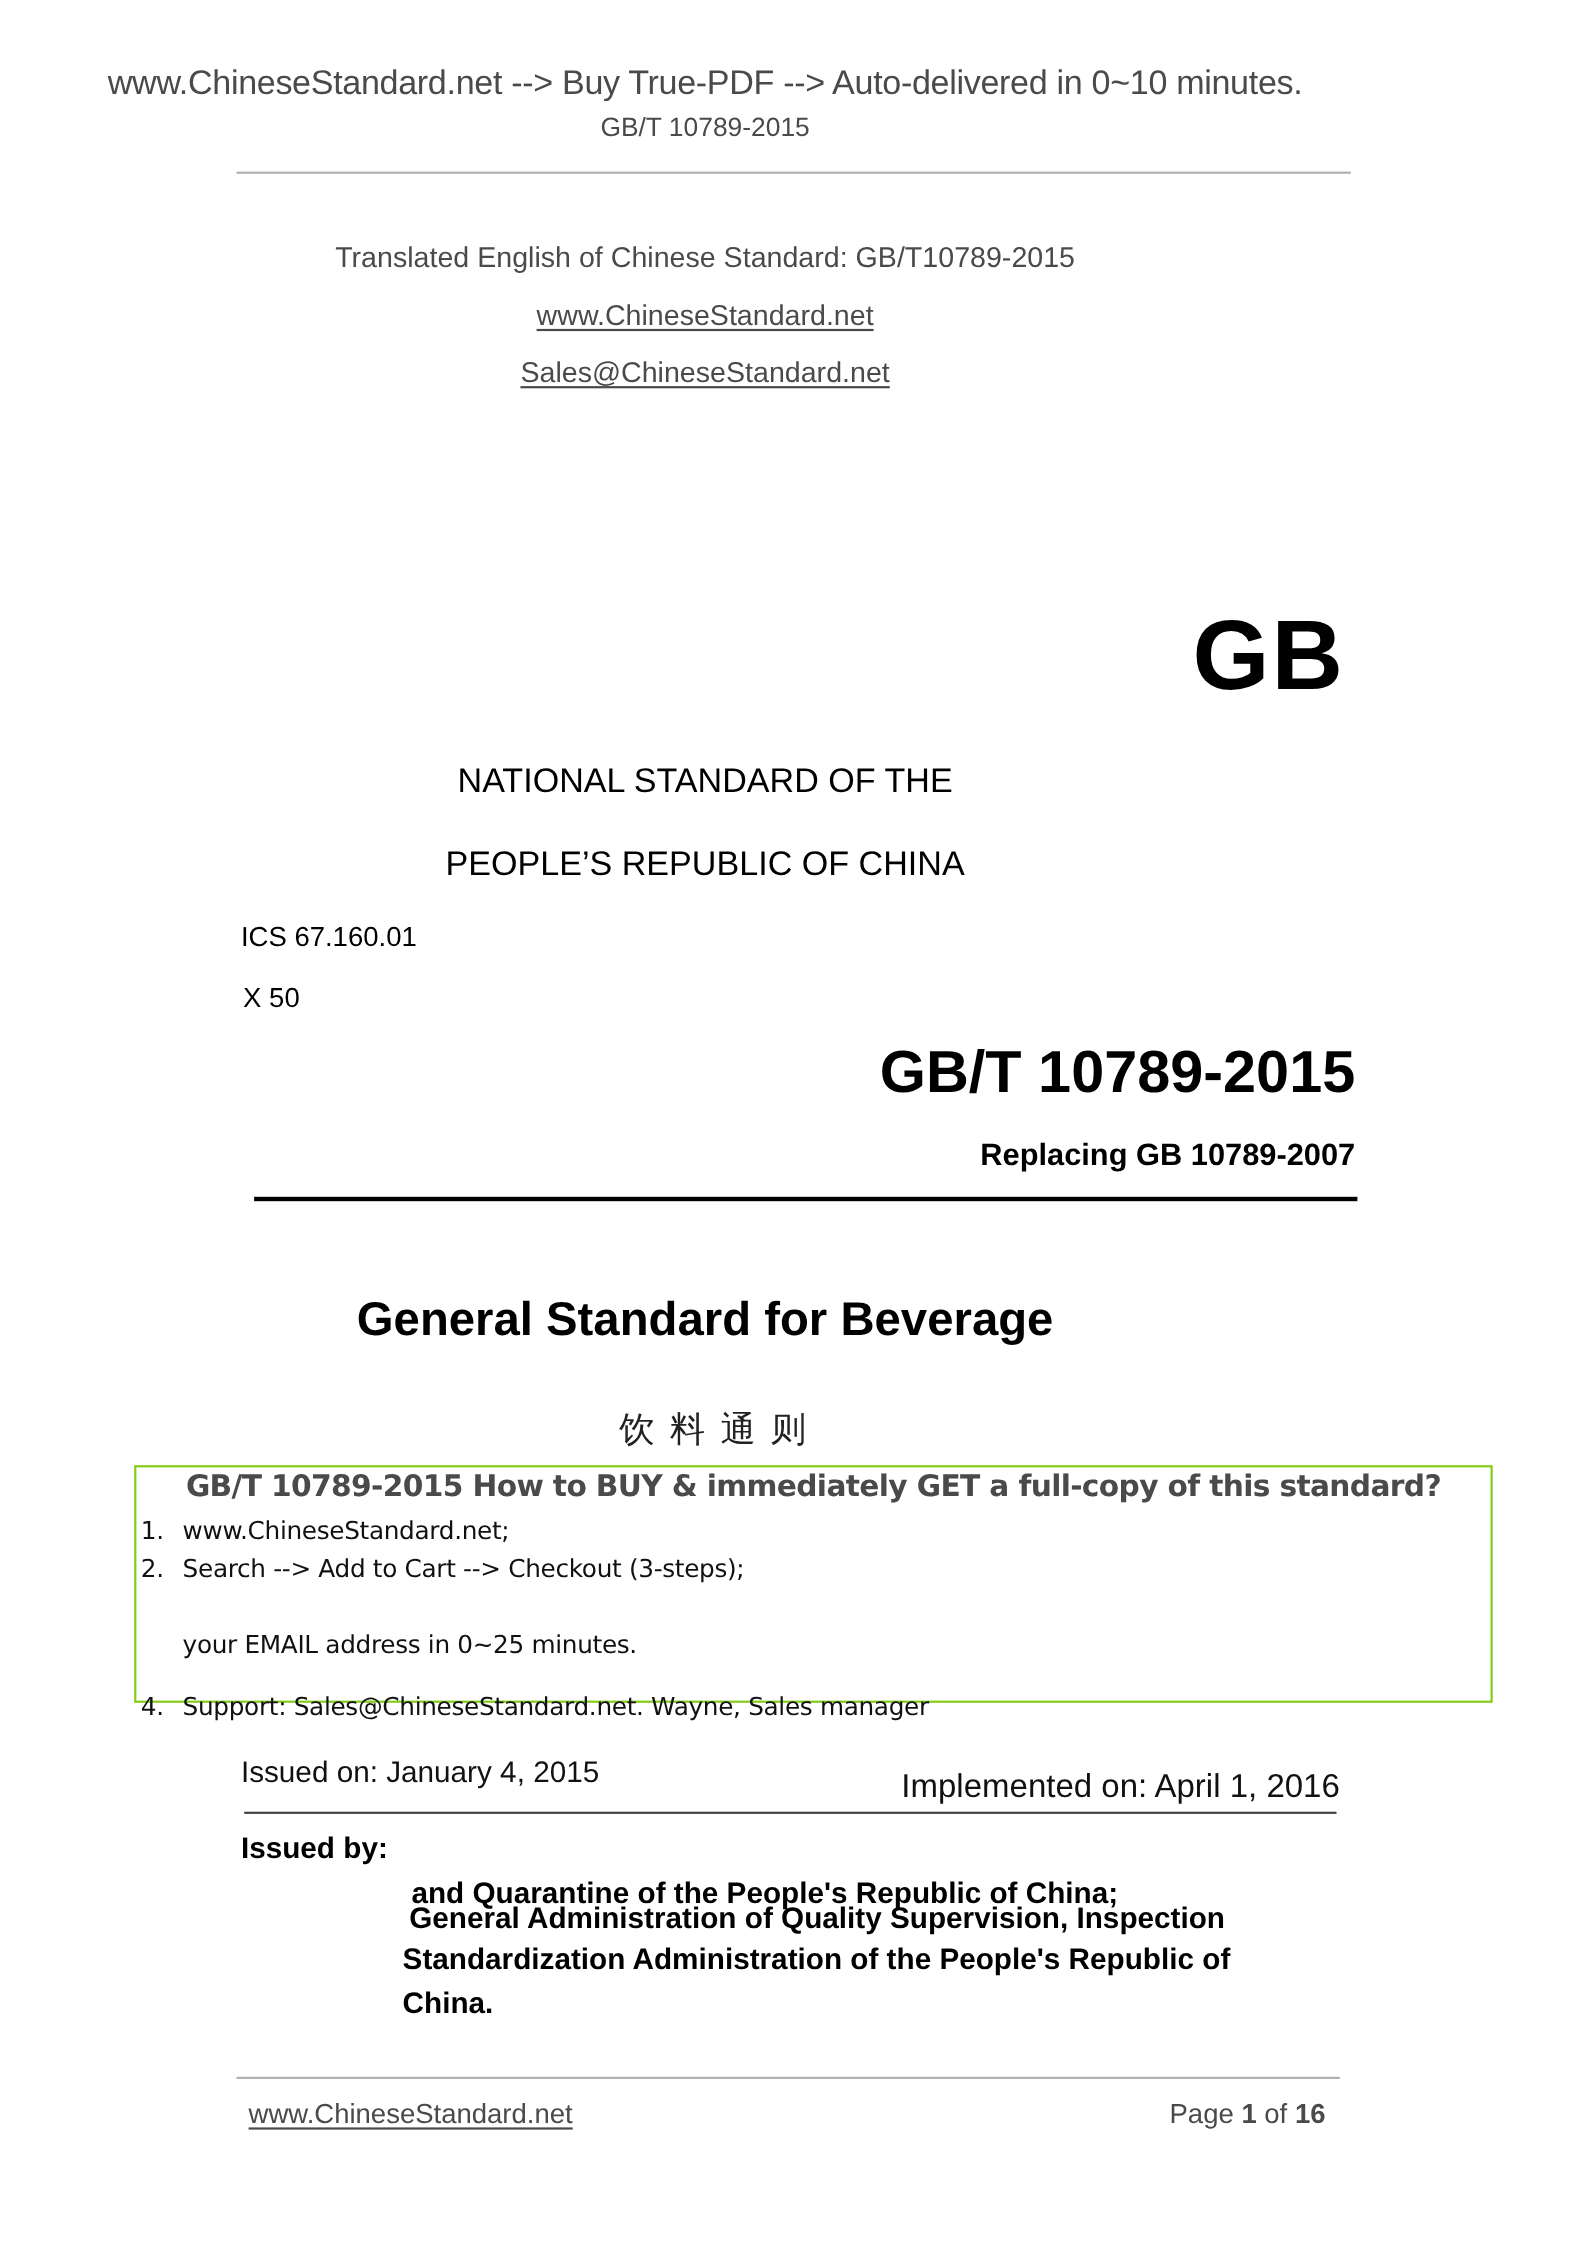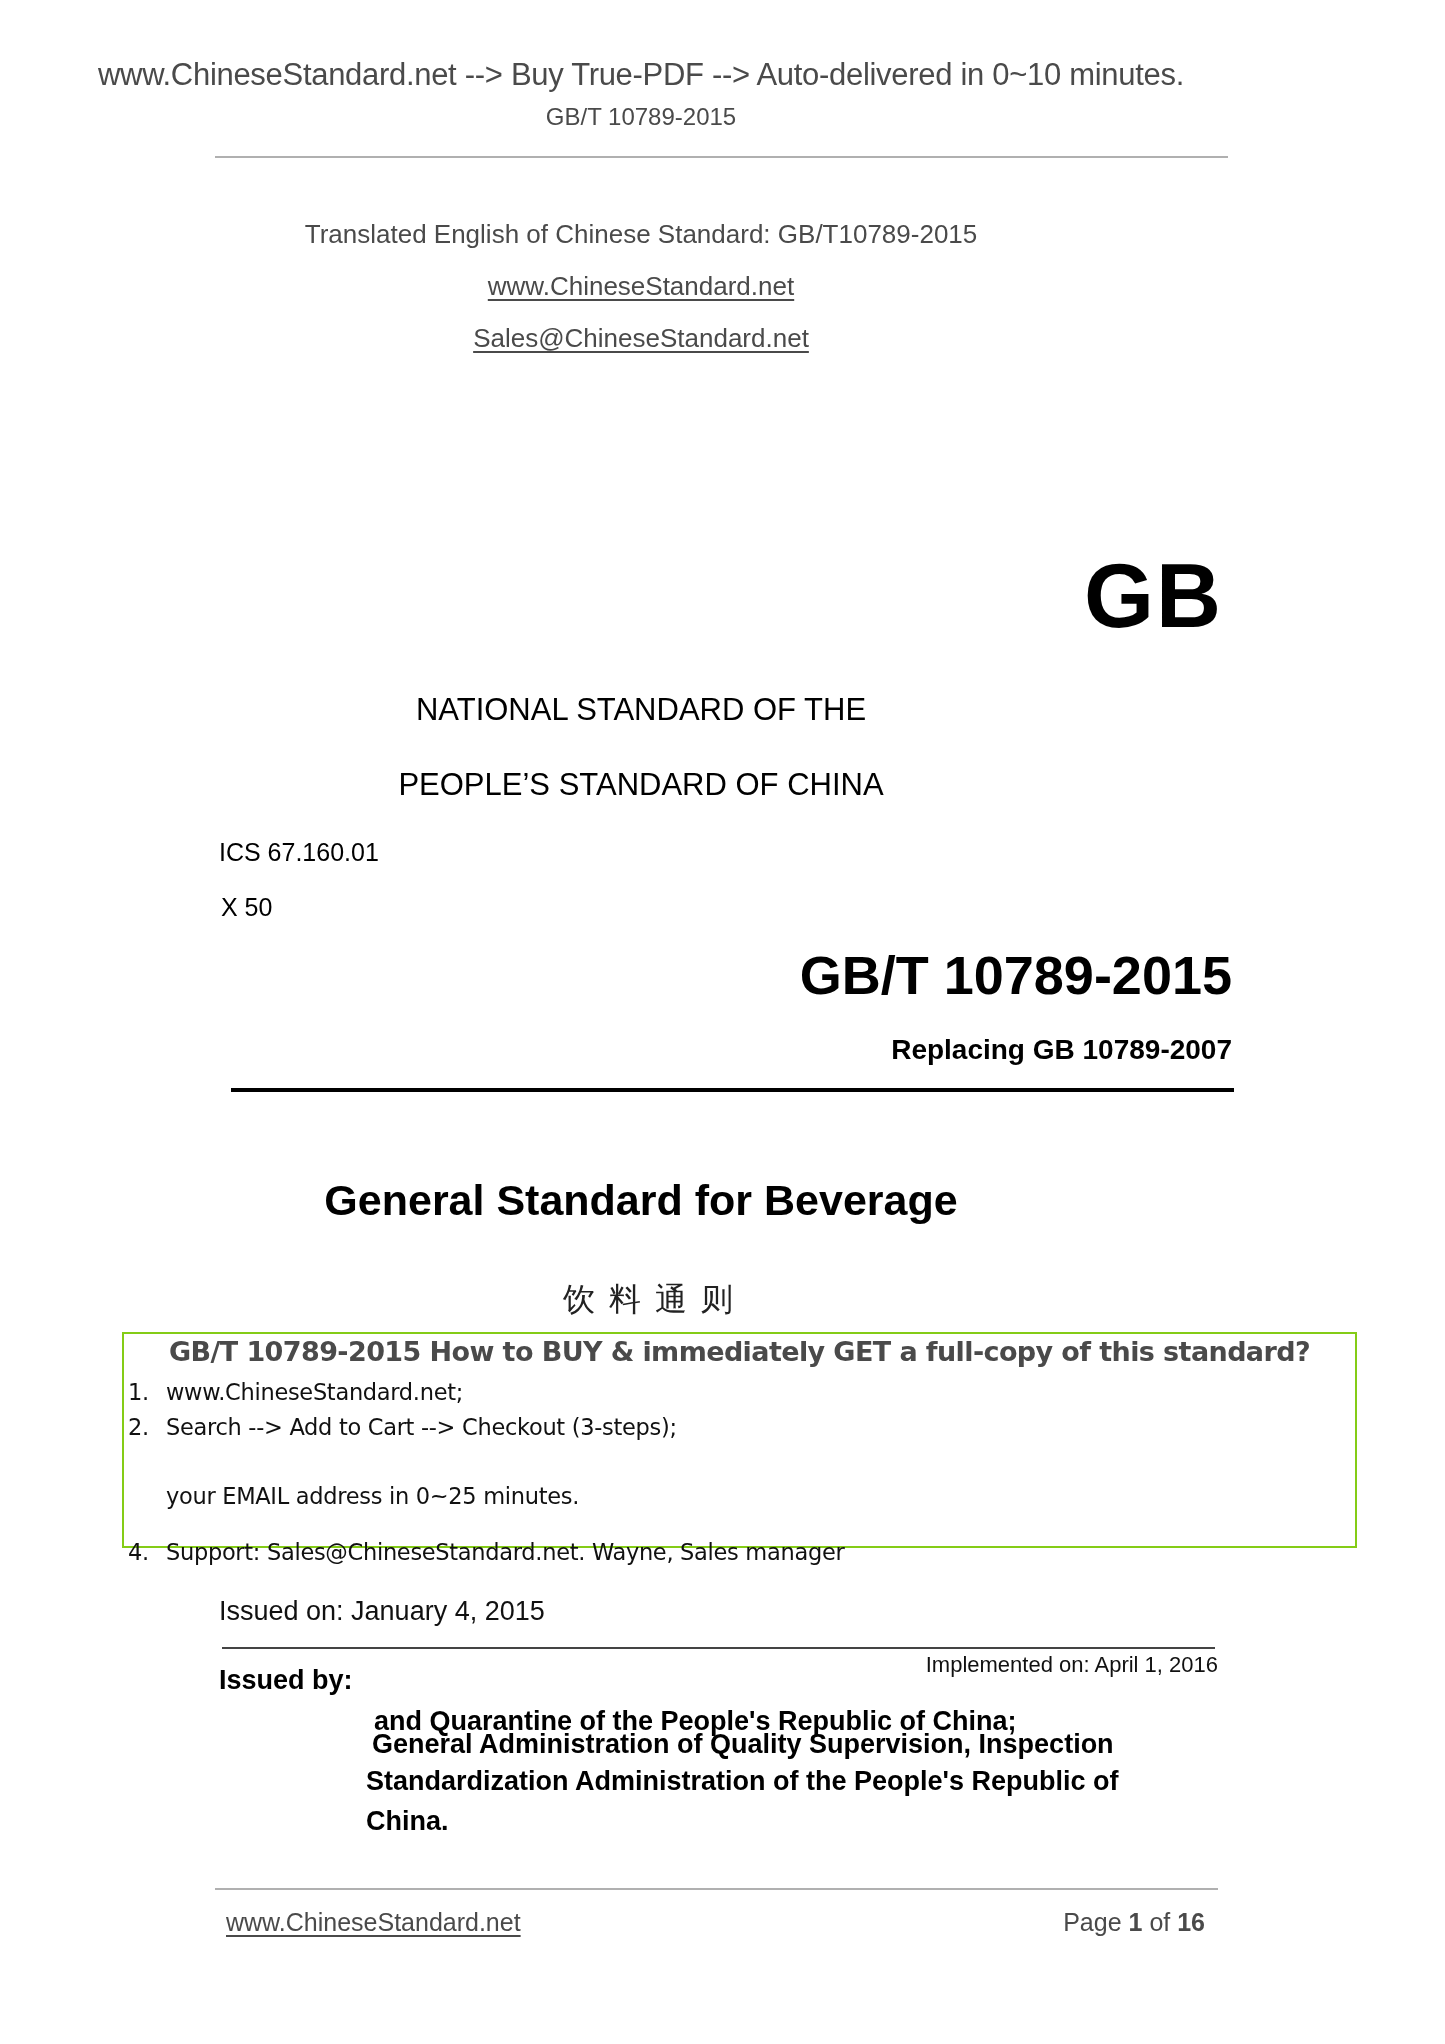--- a/index.html
+++ b/index.html
@@ -31,21 +31,21 @@
 <div class="abs center" style="top:271px; font-size:26px;">
   <a class="link">www.ChineseStandard.net</a>
 </div>
 <div class="abs center" style="top:323px; font-size:26px;">
   <a class="link">Sales@ChineseStandard.net</a>
 </div>
 
 <div class="abs bold" style="right:222px; top:545px; font-size:90px; letter-spacing:2px;">GB</div>
 
 <div class="abs center" style="top:692px; font-size:31px;">NATIONAL STANDARD OF THE</div>
-<div class="abs center" style="top:767px; font-size:31px;">PEOPLE’S STANDARD OF CHINA</div>
+<div class="abs center" style="top:767px; font-size:31px;">PEOPLE’S REPUBLIC OF CHINA</div>
 
 <div class="abs" style="left:219px; top:838px; font-size:25px;">ICS 67.160.01</div>
 <div class="abs" style="left:221px; top:893px; font-size:25px;">X 50</div>
 
 <div class="abs bold" style="right:213px; top:944px; font-size:54px;">GB/T 10789-2015</div>
 <div class="abs bold" style="right:213px; top:1034px; font-size:28px;">Replacing GB 10789-2007</div>
 <div class="hline" style="left:231px; top:1088px; width:1003px; height:4px; background:#000;"></div>
 
 <div class="abs center bold" style="top:1176px; font-size:43px;">General Standard for Beverage</div>
 <div class="abs center cjk" style="top:1278px; font-size:32px; font-family:'DejaVu Serif', serif; color:#222; padding-left:14px;">饮料通则</div>
@@ -58,21 +58,21 @@
   <div class="box-item" style="top:80px;">
     <span class="num">2.</span><span>Search --&gt; Add to Cart --&gt; Checkout (3-steps);</span>
   </div>
   <div class="box-cont" style="top:149px;">your EMAIL address in 0~25 minutes.</div>
   <div class="box-item" style="top:185px;margin-top:20px;">
     <span class="num">4.</span><span>Support: Sales@ChineseStandard.net. Wayne, Sales manager</span>
   </div>
 </div>
 
 <div class="abs" style="left:219px; top:1596px; font-size:27px; color:#111;">Issued on: January 4, 2015</div>
-<div class="abs" style="right:227px; top:1652px; font-size:22px; color:#111;">Implemented on: April 1, 2016</div>
+<div class="abs" style="right:227px; top:1608px; font-size:30px; color:#111;">Implemented on: April 1, 2016</div>
 <div class="hline" style="left:222px; top:1647px; width:993px; height:2px; background:#444;"></div>
 
 <div class="abs bold" style="left:219px; top:1665px; font-size:27px;">Issued by:</div>
 <div class="abs bold" style="left:372px; top:1729px; font-size:27px;">General Administration of Quality Supervision, Inspection</div>
 <div class="abs bold" style="left:374px; top:1706px; font-size:27px;">and Quarantine of the People's Republic of China;</div>
 <div class="abs bold" style="left:366px; top:1766px; font-size:27px;">Standardization Administration of the People's Republic of</div>
 <div class="abs bold" style="left:366px; top:1806px; font-size:27px;">China.</div>
 
 <div class="hline" style="left:215px; top:1888px; width:1003px; height:2px; background:#b0b0b0;"></div>
 <div class="abs" style="left:226px; top:1908px; font-size:25px;">

